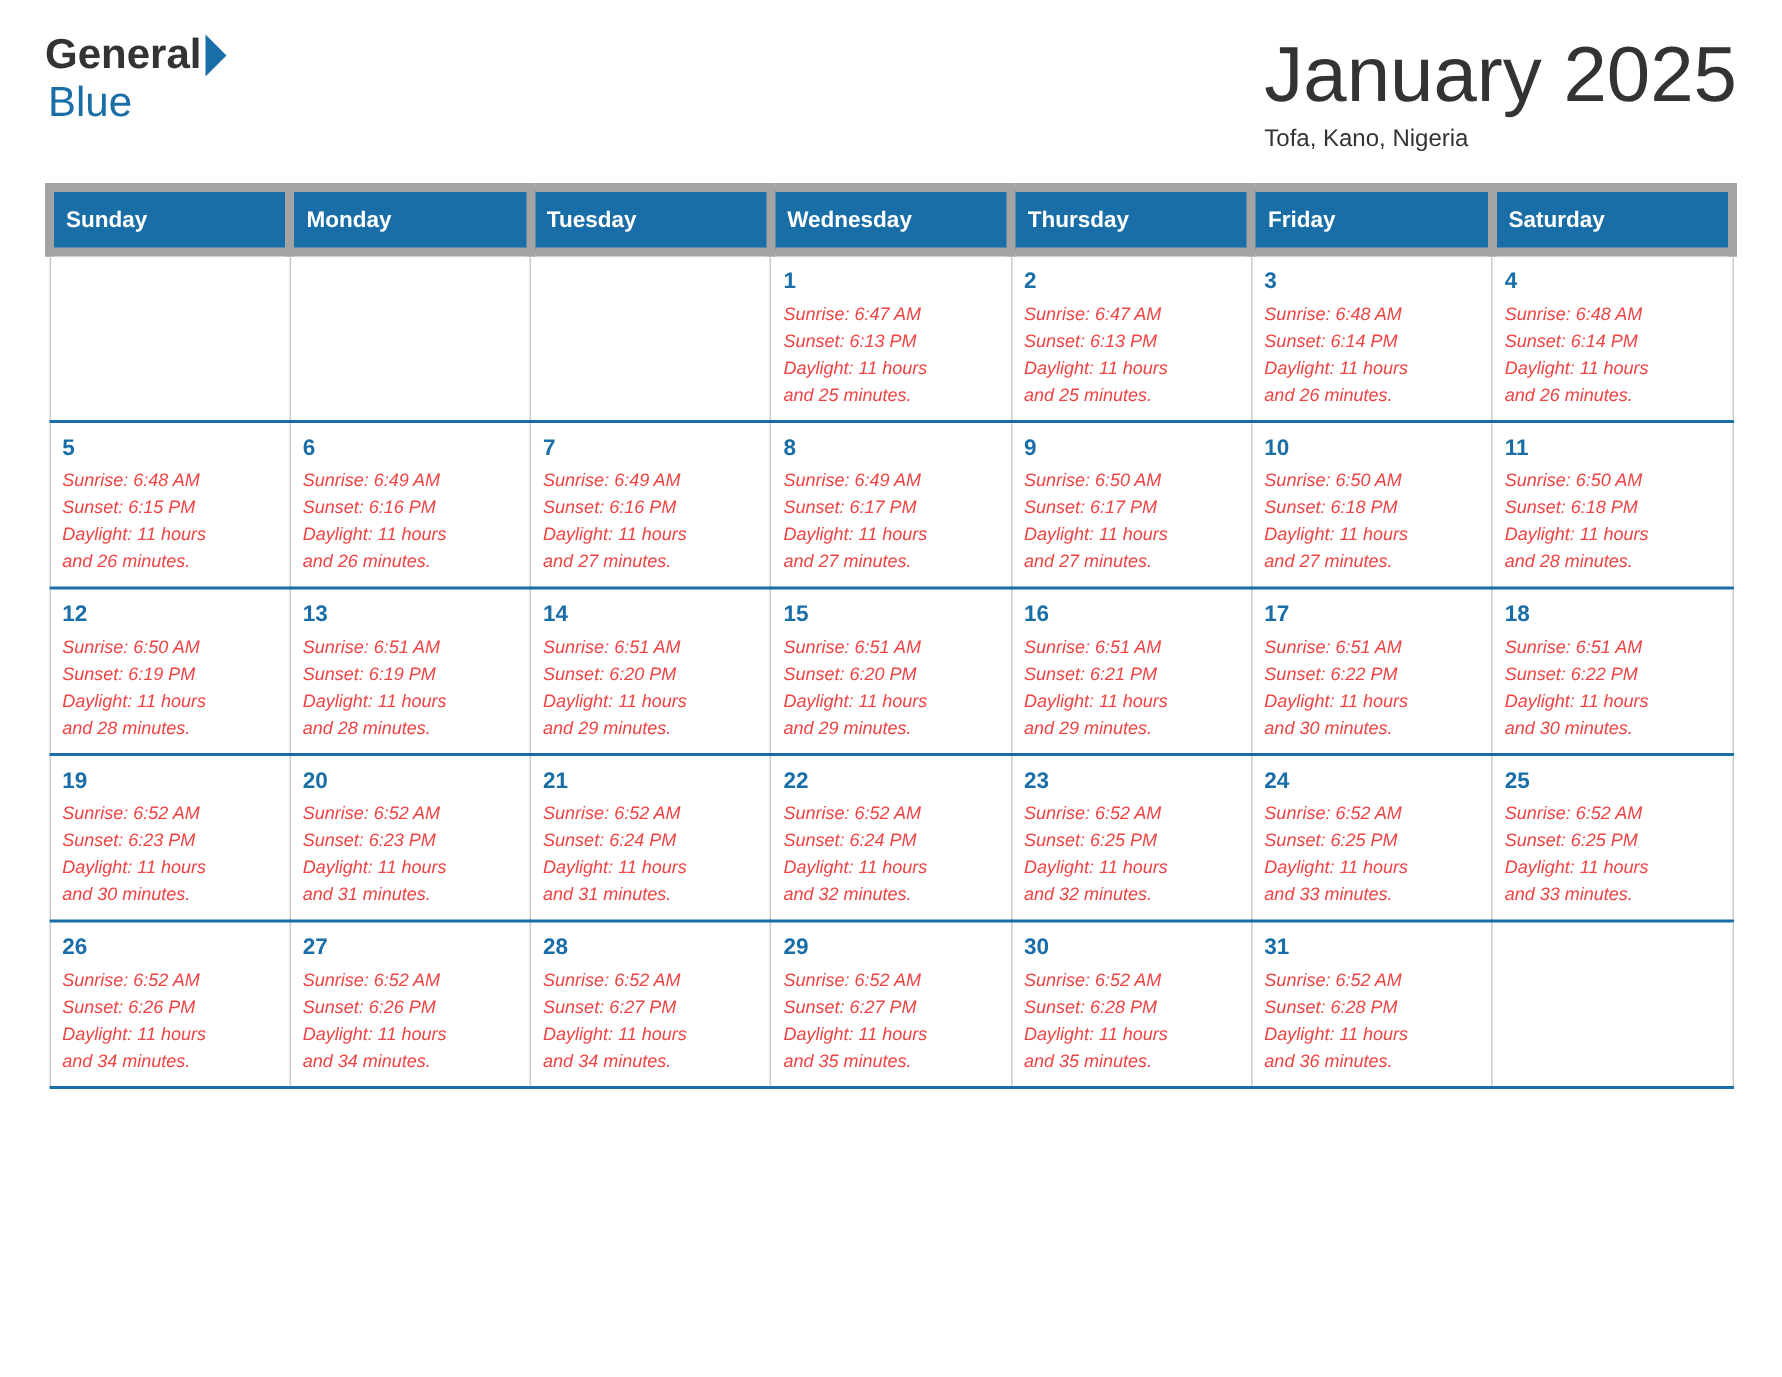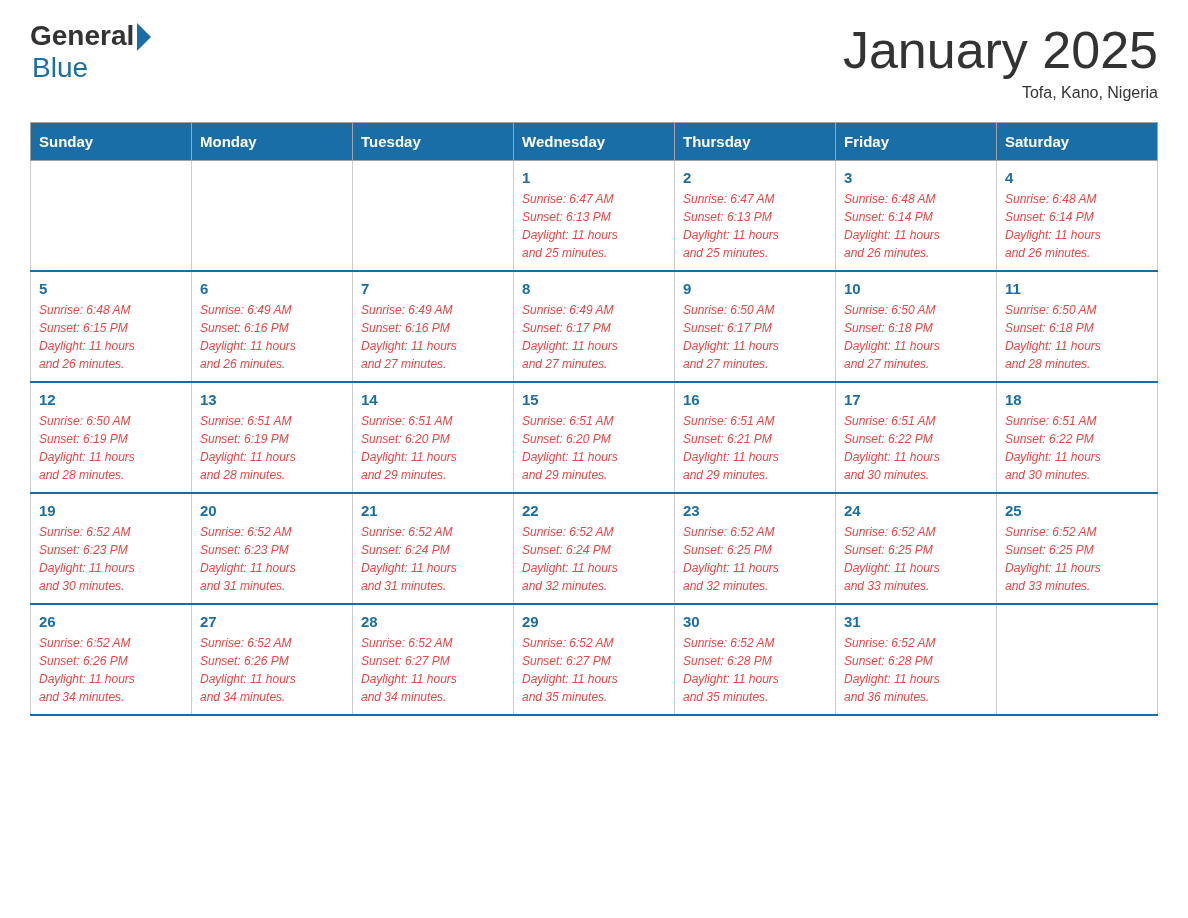--- a/index.html
+++ b/index.html
@@ -39,21 +39,20 @@
       margin-left: 3px;
       margin-top: 2px;
     }
     .logo-blue {
       font-size: 28px;
       font-weight: normal;
       color: #1a6ea8;
       margin-left: 2px;
     }
     .title-block {
-      text-align: right;
     }
     .main-title {
       font-size: 52px;
       font-weight: normal;
       color: #333;
     }
     .subtitle {
       font-size: 16px;
       color: #333;
       margin-top: 4px;
@@ -63,21 +62,21 @@
       border-collapse: collapse;
       table-layout: fixed;
     }
     thead tr th {
       background-color: #1a6ea8;
       color: #fff;
       font-size: 15px;
       font-weight: bold;
       padding: 10px 8px;
       text-align: left;
-      border: 1px solid #a3a3a3;
+      border: 6px solid #a3a3a3;
     }
     tbody tr td {
       vertical-align: top;
       padding: 8px;
       border: 1px solid #ccc;
       font-size: 12.5px;
       color: #333;
       height: 110px;
     }
     tbody tr {

